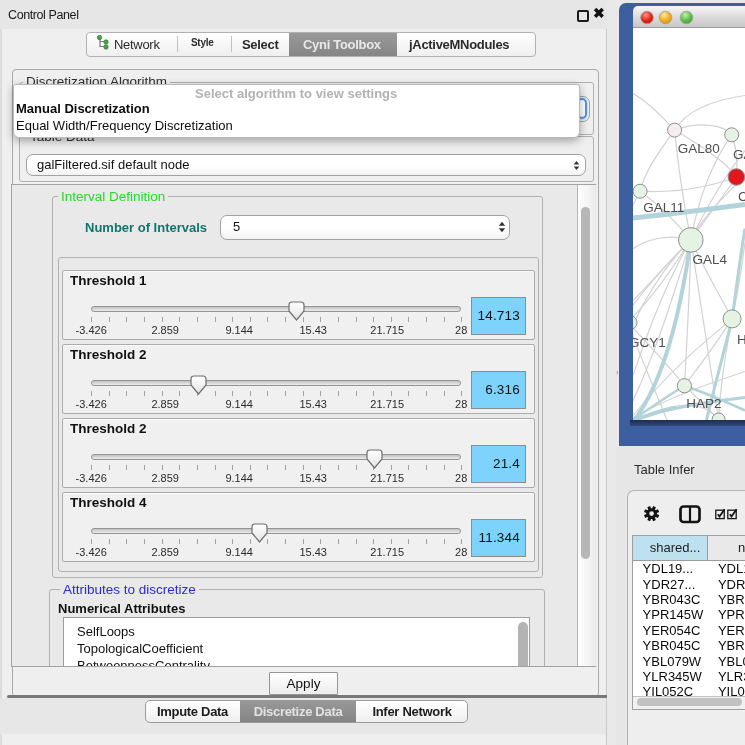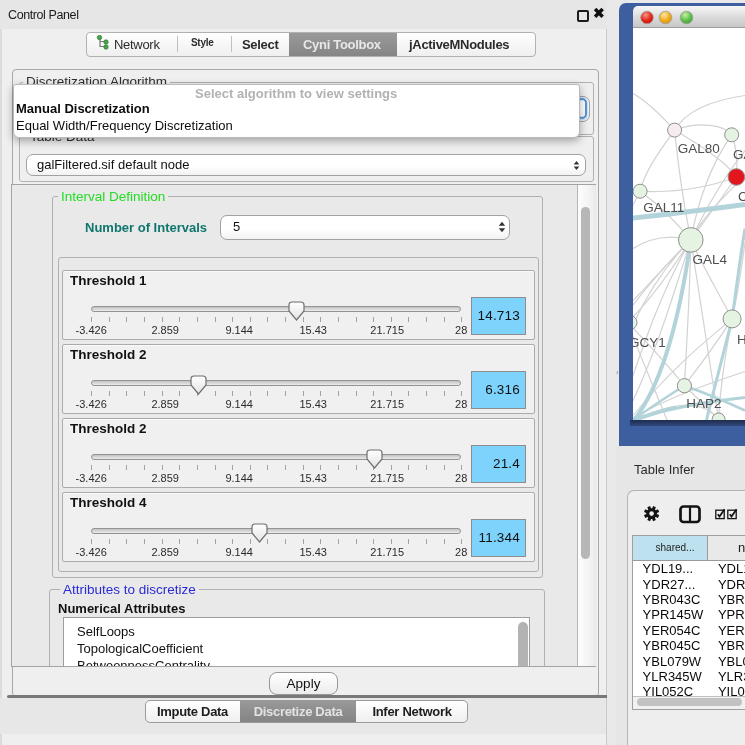--- a/index.html
+++ b/index.html
@@ -262,21 +262,21 @@
  <div class="txt" style="left:46px;top:416px;font-size:13px;font-weight:bold;color:#111;">Numerical Attributes</div>
  <div class="ab" style="left:51px;top:432px;width:465px;height:49px;background:#fff;border:1px solid #9d9d9d;overflow:hidden;">
    <div class="txt" style="left:13px;top:6px;font-size:13px;color:#111;">SelfLoops</div>
    <div class="txt" style="left:13px;top:23px;font-size:13px;color:#111;">TopologicalCoefficient</div>
    <div class="txt" style="left:13px;top:40px;font-size:13px;color:#111;">BetweennessCentrality</div>
    <div class="ab" style="right:1px;top:4px;width:10px;height:60px;background:#b3b3b3;border-radius:5px;"></div>
  </div>
 </div>
 </div>
 
-<div class="ab" style="left:269px;top:672px;width:67px;height:21px;border:1px solid #969696;border-radius:8px;background:linear-gradient(180deg,#ffffff,#ececec);text-align:center;font-size:13.5px;font-weight:normal;color:#111;line-height:21px;">Apply</div>
+<div class="ab" style="left:269px;top:672px;width:67px;height:21px;border:1px solid #969696;border-radius:1px;background:linear-gradient(180deg,#ffffff,#ececec);text-align:center;font-size:13.5px;font-weight:normal;color:#111;line-height:21px;">Apply</div>
 
 <div class="ab" style="left:7px;top:695px;width:604px;height:2.5px;background:#787878;border-radius:2px;"></div>
 
 <div class="ab" style="left:0;top:698px;width:606px;height:36px;background:#e7e7e7;"></div>
 
 <div class="ab" style="left:145px;top:700px;width:323px;height:23px;background:linear-gradient(180deg,#ffffff,#efefef);border:1px solid #9b9b9b;border-radius:5px;box-sizing:border-box;"></div>
 <div class="ab" style="left:240px;top:700px;width:116px;height:23px;background:linear-gradient(180deg,#989898,#848484);border-top:1px solid #9b9b9b;border-bottom:1px solid #9b9b9b;box-sizing:border-box;"></div>
 <div class="seg" style="left:145px;width:95px;">Impute Data</div>
 <div class="seg" style="left:240px;width:116px;color:#e2e2e2;">Discretize Data</div>
 <div class="seg" style="left:356px;width:112px;">Infer Network</div>
@@ -397,21 +397,21 @@
 <circle cx="8.6" cy="8.6" r="2.3" fill="#eeeeee"></circle>
 <rect x="37.5" y="1.5" width="19" height="15.5" rx="3" fill="none" stroke="#141414" stroke-width="2.7"></rect>
 <line x1="47" y1="1.5" x2="47" y2="17" stroke="#141414" stroke-width="2.2"></line>
 <rect x="72.8" y="5.2" width="8.4" height="8.4" fill="none" stroke="#141414" stroke-width="1.3"></rect>
 <path d="M74.8 9.3 L76.5 11.5 L81.6 4.2" fill="none" stroke="#141414" stroke-width="1.8"></path>
 <rect x="84.8" y="5.2" width="8.4" height="8.4" fill="none" stroke="#141414" stroke-width="1.3"></rect>
 <path d="M86.8 9.3 L88.5 11.5 L93.6 4.2" fill="none" stroke="#141414" stroke-width="1.8"></path>
 </svg>
 
 <div class="ab" style="left:632px;top:535px;width:113px;height:173px;background:#fff;border:1px solid #9f9f9f;border-right:none;overflow:hidden;">
-  <div class="ab" style="left:0;top:0;width:75px;height:24px;background:#bee1f0;border-right:1px solid #9a9a9a;box-sizing:border-box;text-align:center;line-height:24px;font-size:10px;color:#222;padding-left:10px;">shared...</div>
+  <div class="ab" style="left:0;top:0;width:75px;height:24px;background:#bee1f0;border-right:1px solid #9a9a9a;box-sizing:border-box;text-align:center;line-height:24px;font-size:13px;color:#222;padding-left:10px;">shared...</div>
   <div class="ab" style="left:75px;top:0;width:38px;height:24px;background:#e9e9e9;border-bottom:0;line-height:24px;font-size:13px;color:#222;">
       <span style="position:absolute;left:30px;">n</span>
     </div>
   <div class="ab" style="left:0;top:23.5px;width:113px;height:1px;background:#9a9a9a;"></div>
   <div class="row" style="left:9.6px;top:25.2px;">YDL19...</div>
   <div class="row" style="left:84.9px;top:25.2px;">YDL194W</div>
   <div class="row" style="left:9.6px;top:40.6px;">YDR27...</div>
   <div class="row" style="left:84.9px;top:40.6px;">YDR277C</div>
   <div class="row" style="left:9.6px;top:56.0px;">YBR043C</div>
   <div class="row" style="left:84.9px;top:56.0px;">YBR043C</div>

